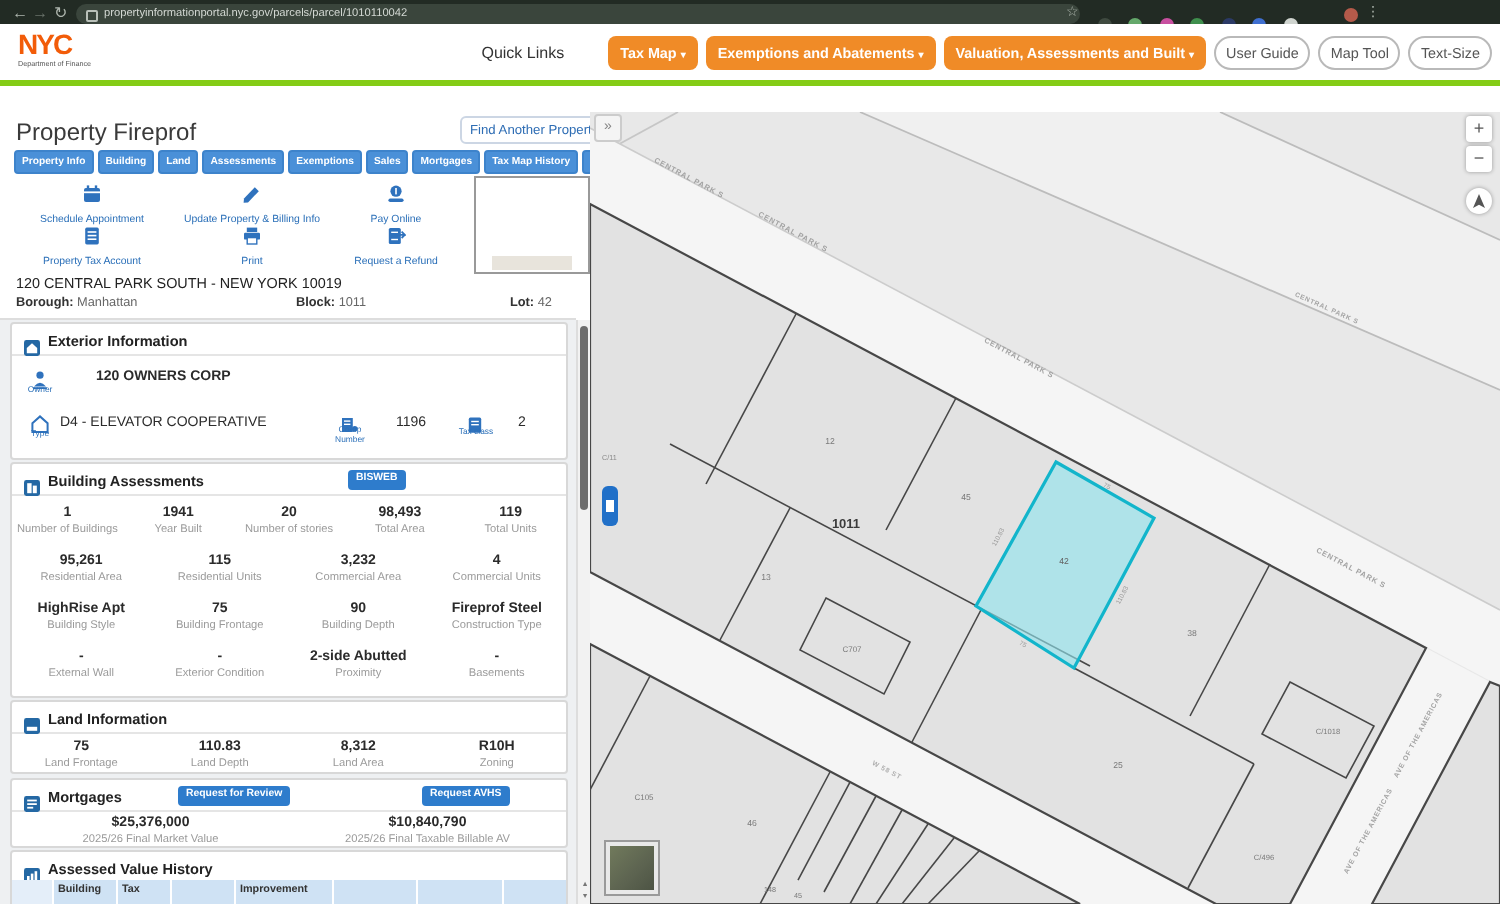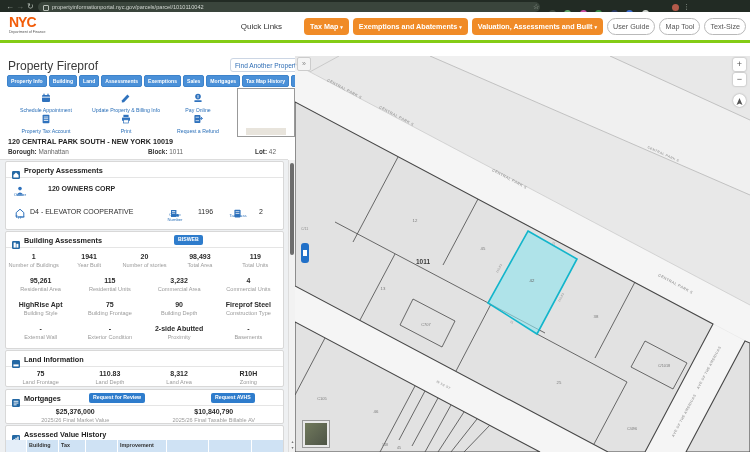--- a/index.html
+++ b/index.html
@@ -34,21 +34,21 @@
   .alabel{font-size:5.2px;white-space:nowrap;line-height:7px}
   .aicon{display:inline-block;height:10px}
   #photo{position:absolute;left:237px;top:32px;width:56px;height:47px;border:1px solid #999;
      background:
        linear-gradient(0deg, #211d1a 0 11px, transparent 11px),
        repeating-linear-gradient(90deg, rgba(40,36,32,.85) 0 2px, transparent 2px 6px),
        repeating-linear-gradient(0deg, rgba(40,36,32,.7) 0 2px, transparent 2px 5px),
        linear-gradient(90deg,#b3a globallyNO 0, #000 0) ,
        linear-gradient(#8d7562,#7c6453)}
   #photo .store{position:absolute;left:8px;bottom:1px;width:40px;height:7px;background:#e8e4dc}
-  .addr1{position:absolute;left:8px;top:81px;font-size:7.2px;font-weight:bold;color:#222;white-space:nowrap}
+  .addr1{position:absolute;left:8px;top:81px;font-size:7.2px;font-weight:normal;color:#222;white-space:nowrap}
   .addrmeta{font-size:6.4px;color:#666}
   .addrmeta b{color:#333}
   #divider{position:absolute;left:0;top:103px;width:288px;border-top:1px solid #ddd}
   #cardsbg{position:absolute;left:0;top:104px;width:288px;height:292px;background:#eef0f2}
   .card{position:absolute;left:5px;width:277px;background:#fff;border:1px solid #d8d8d8;border-radius:2px;overflow:hidden}
   .chead{position:relative;height:15px;border-bottom:1px solid #e5e5e5}
   .ctitle{position:absolute;left:18px;top:3.5px;font-size:7.3px;font-weight:bold;color:#222;white-space:nowrap}
   .cicon{position:absolute;left:6px;top:3px}
   .bluebtn{position:absolute;background:#2e7ccc;color:#fff;font-size:5.2px;font-weight:bold;border-radius:2px;padding:2.5px 4px;line-height:1;white-space:nowrap}
   .srow{position:absolute;left:0;right:0;display:flex}
@@ -239,21 +239,21 @@
     <span class="abs addrmeta" style="left:255px;top:92px"><b>Lot:</b> <span>42</span></span>
     <div id="divider"></div>
     <div id="cardsbg"></div>
 
     <div class="card" style="top:105px;height:67px">
       <div class="chead">
         <span class="cicon"><svg width="8" height="8" viewBox="0 0 8 8">
               <rect width="8" height="8" rx="1.2" fill="#2468a4"></rect>
               <path d="M1.4 4 L4 1.6 L6.6 4 V6.6 H1.4 Z" fill="#fff"></path>
             </svg></span>
-        <span class="ctitle">Property Assessments</span>
+        <span class="ctitle">Exterior Information</span>
       </div>
       <span class="abs" style="left:9px;top:20px"><svg width="10" height="10" viewBox="0 0 10 10">
             <circle cx="5" cy="2.6" r="1.8" fill="#2f72bd"></circle>
             <path d="M2 8.2 Q5 4.6 8 8.2 Z" fill="#2f72bd"></path>
             <rect x="1.6" y="8.6" width="6.8" height="0.9" fill="#2f72bd"></rect>
           </svg></span>
       <div class="abs tinylbl" style="left:4px;top:31px;width:20px">Owner</div>
       <span class="abs sval" style="left:42px;top:22px">120 OWNERS CORP</span>
       <span class="abs" style="left:9px;top:42px"><svg width="10" height="10" viewBox="0 0 10 10">
             <path d="M1.2 4.6 L5 1.2 L8.8 4.6 V9 H1.2 Z" fill="none" stroke="#2f72bd" stroke-width="1"></path>

